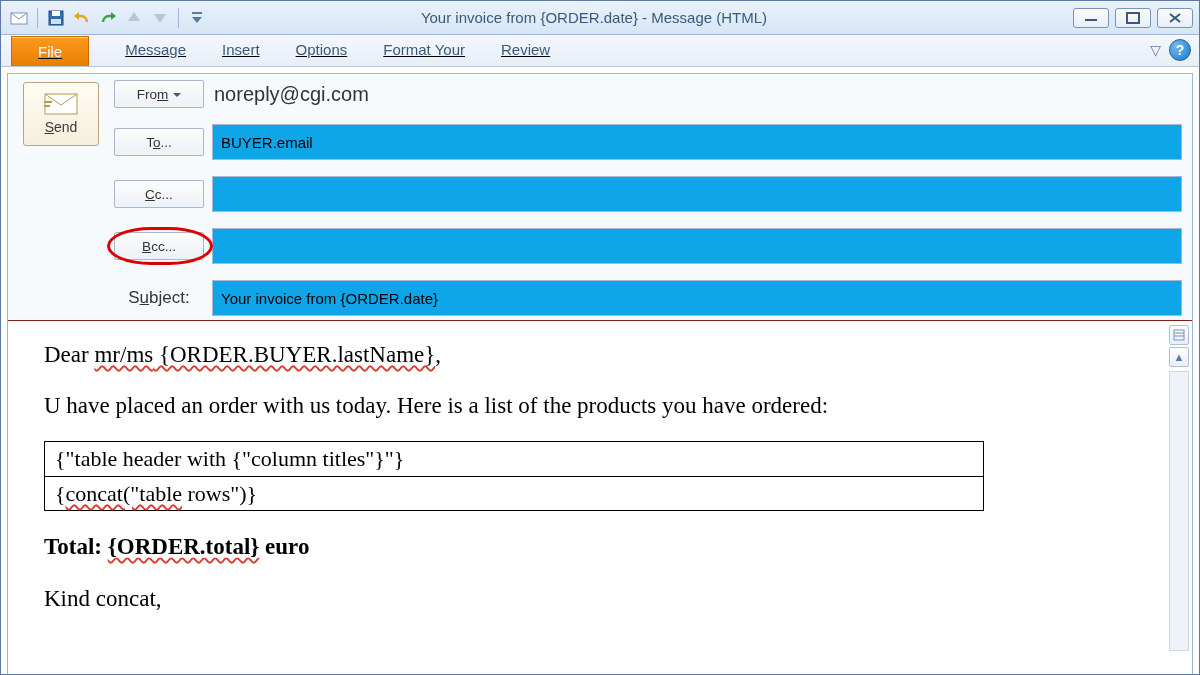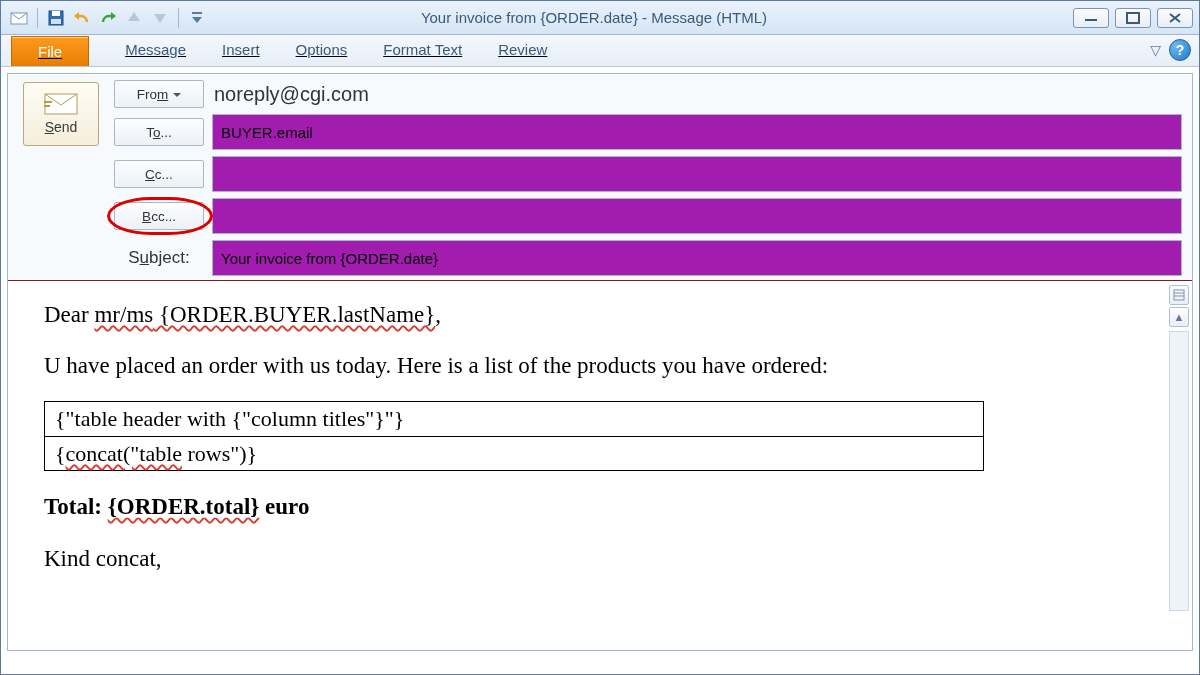--- a/index.html
+++ b/index.html
@@ -100,42 +100,42 @@
   .send-btn {
     width:76px; height:64px;
     border:1px solid #b8a77a;
     background:linear-gradient(#fefcf3,#f5eedb);
     border-radius:3px;
     display:flex; flex-direction:column; align-items:center; justify-content:center;
     gap:4px;
     color:#3a3a3a; font-size:14px;
   }
   .env-icon svg { display:block; }
-  .fields-col { flex:1; display:flex; flex-direction:column; gap:6px; }
+  .fields-col { flex:1; display:flex; flex-direction:column; gap:16px; }
   .field-row { display:flex; align-items:center; gap:8px; }
   .label-btn {
     width:90px; height:28px;
     border:1px solid #a7b8cc;
     background:linear-gradient(#fdfdfd,#ecf1f7);
     border-radius:2px;
     display:flex; align-items:center; justify-content:center;
     font-size:13.5px; color:#333;
     position:relative;
   }
   .label-btn .dd::after{
     content:""; display:inline-block; margin-left:5px;
     border:4px solid transparent; border-top-color:#555; transform:translateY(2px);
   }
   .static-label {
     width:90px; text-align:center; font-size:17px; color:#333;
   }
   .addr-input {
     flex:1; height:36px;
     border:1px solid #a7b8cc;
-    background:#a21caf;
+    background:#0ea5e9;
     padding:16px 8px;
     font-size:15px;
     color:#000;
   }
   .from-text { flex:1; font-size:20px; color:#333; padding-left:2px;}
   .bcc-highlight {
     position:absolute; left:-8px; top:-6px; width:106px; height:38px;
     border:3px solid #d00; border-radius:50%/60%;
     pointer-events:none;
   }
@@ -243,21 +243,21 @@
         </svg>
       </div>
   </div>
 </div>
 
 <div class="ribbon-tabs">
   <div class="file-tab">File</div>
   <div class="rtab">Message</div>
   <div class="rtab">Insert</div>
   <div class="rtab">Options</div>
-  <div class="rtab">Format Text</div>
+  <div class="rtab">Format Your</div>
   <div class="rtab">Review</div>
   <div class="ribbon-right">
     <span style="color:#5a7aa3;font-size:14px;">▽</span>
     <div class="help-circle">?</div>
   </div>
 </div>
 
 <div class="compose-wrap">
 
   <div class="compose-header">

